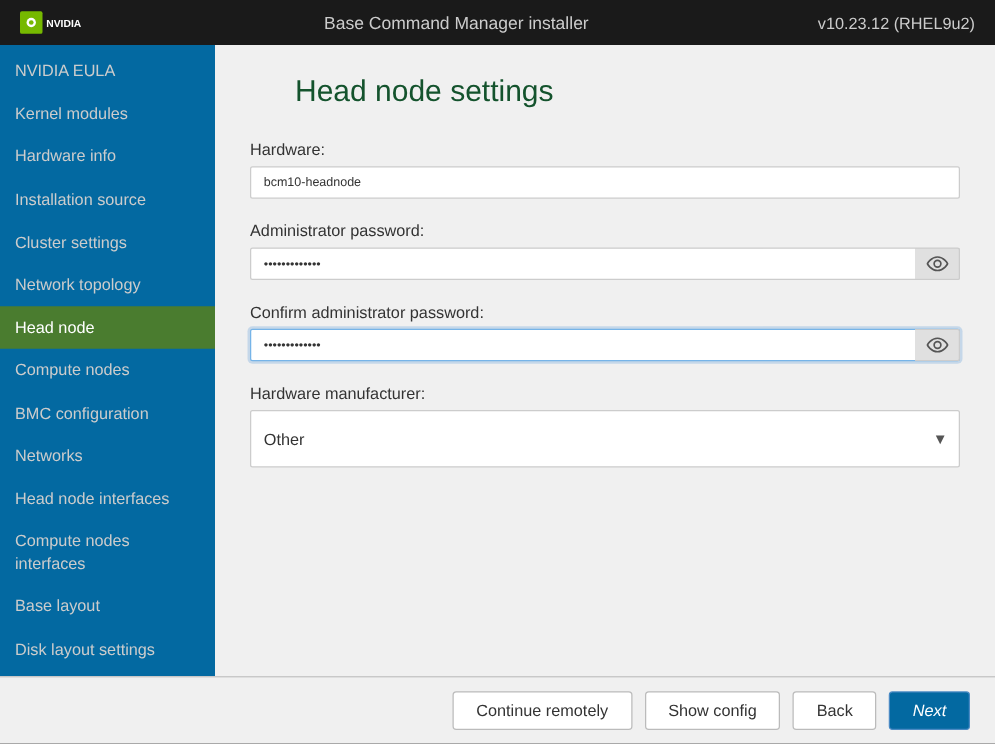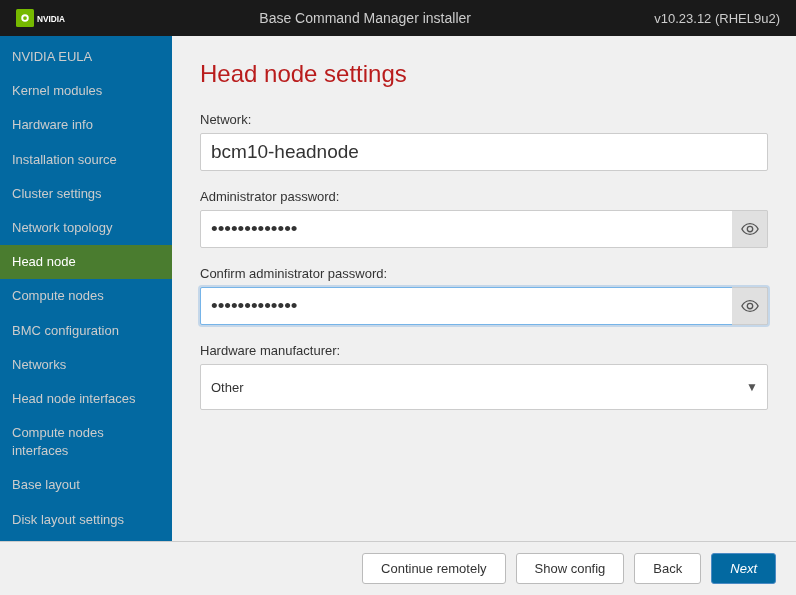--- a/index.html
+++ b/index.html
@@ -73,42 +73,43 @@
     
     .content {
       background: #f0f0f0;
       flex: 1;
       padding: 24px 28px;
       overflow-y: auto;
     }
     .page-title {
       font-size: 24px;
       font-weight: 400;
-      color: #b91c1c;
+      color: #14532d;
       margin-bottom: 24px;
+      margin-left: 36px;
     }
 
     
     .form-group {
       margin-bottom: 18px;
     }
     .form-label {
       display: block;
       font-size: 13px;
       color: #333;
       margin-bottom: 6px;
     }
     .form-input {
       width: 100%;
-      height: 38px;
+      height: 26px;
       padding: 0 10px;
       border: 1px solid #ccc;
       border-radius: 2px;
       background: #fff;
-      font-size: 19px;
+      font-size: 10px;
       color: #333;
       outline: none;
     }
     .input-with-toggle {
       position: relative;
       display: flex;
       align-items: center;
     }
     .input-with-toggle .form-input {
       padding-right: 40px;
@@ -233,21 +234,21 @@
       <div class="sidebar-item">Head node interfaces</div>
       <div class="sidebar-item">Compute nodes interfaces</div>
       <div class="sidebar-item">Base layout</div>
       <div class="sidebar-item">Disk layout settings</div>
     </nav>
 
   <div class="content">
     <h1 class="page-title">Head node settings</h1>
 
     <div class="form-group">
-      <label class="form-label">Network:</label>
+      <label class="form-label">Hardware:</label>
       <input class="form-input" type="text" value="bcm10-headnode" style="">
     </div>
 
     <div class="form-group">
       <label class="form-label">Administrator password:</label>
       <div class="input-with-toggle">
         <input class="form-input" type="password" value="adminpassword" style="">
         <button class="toggle-btn" title="Show/hide password">
           <svg class="eye-icon" viewBox="0 0 20 20" fill="none" xmlns="http://www.w3.org/2000/svg">
             <path d="M1 10C1 10 4 4 10 4C16 4 19 10 19 10C19 10 16 16 10 16C4 16 1 10 1 10Z" stroke="#555" stroke-width="1.5" fill="none"></path>

